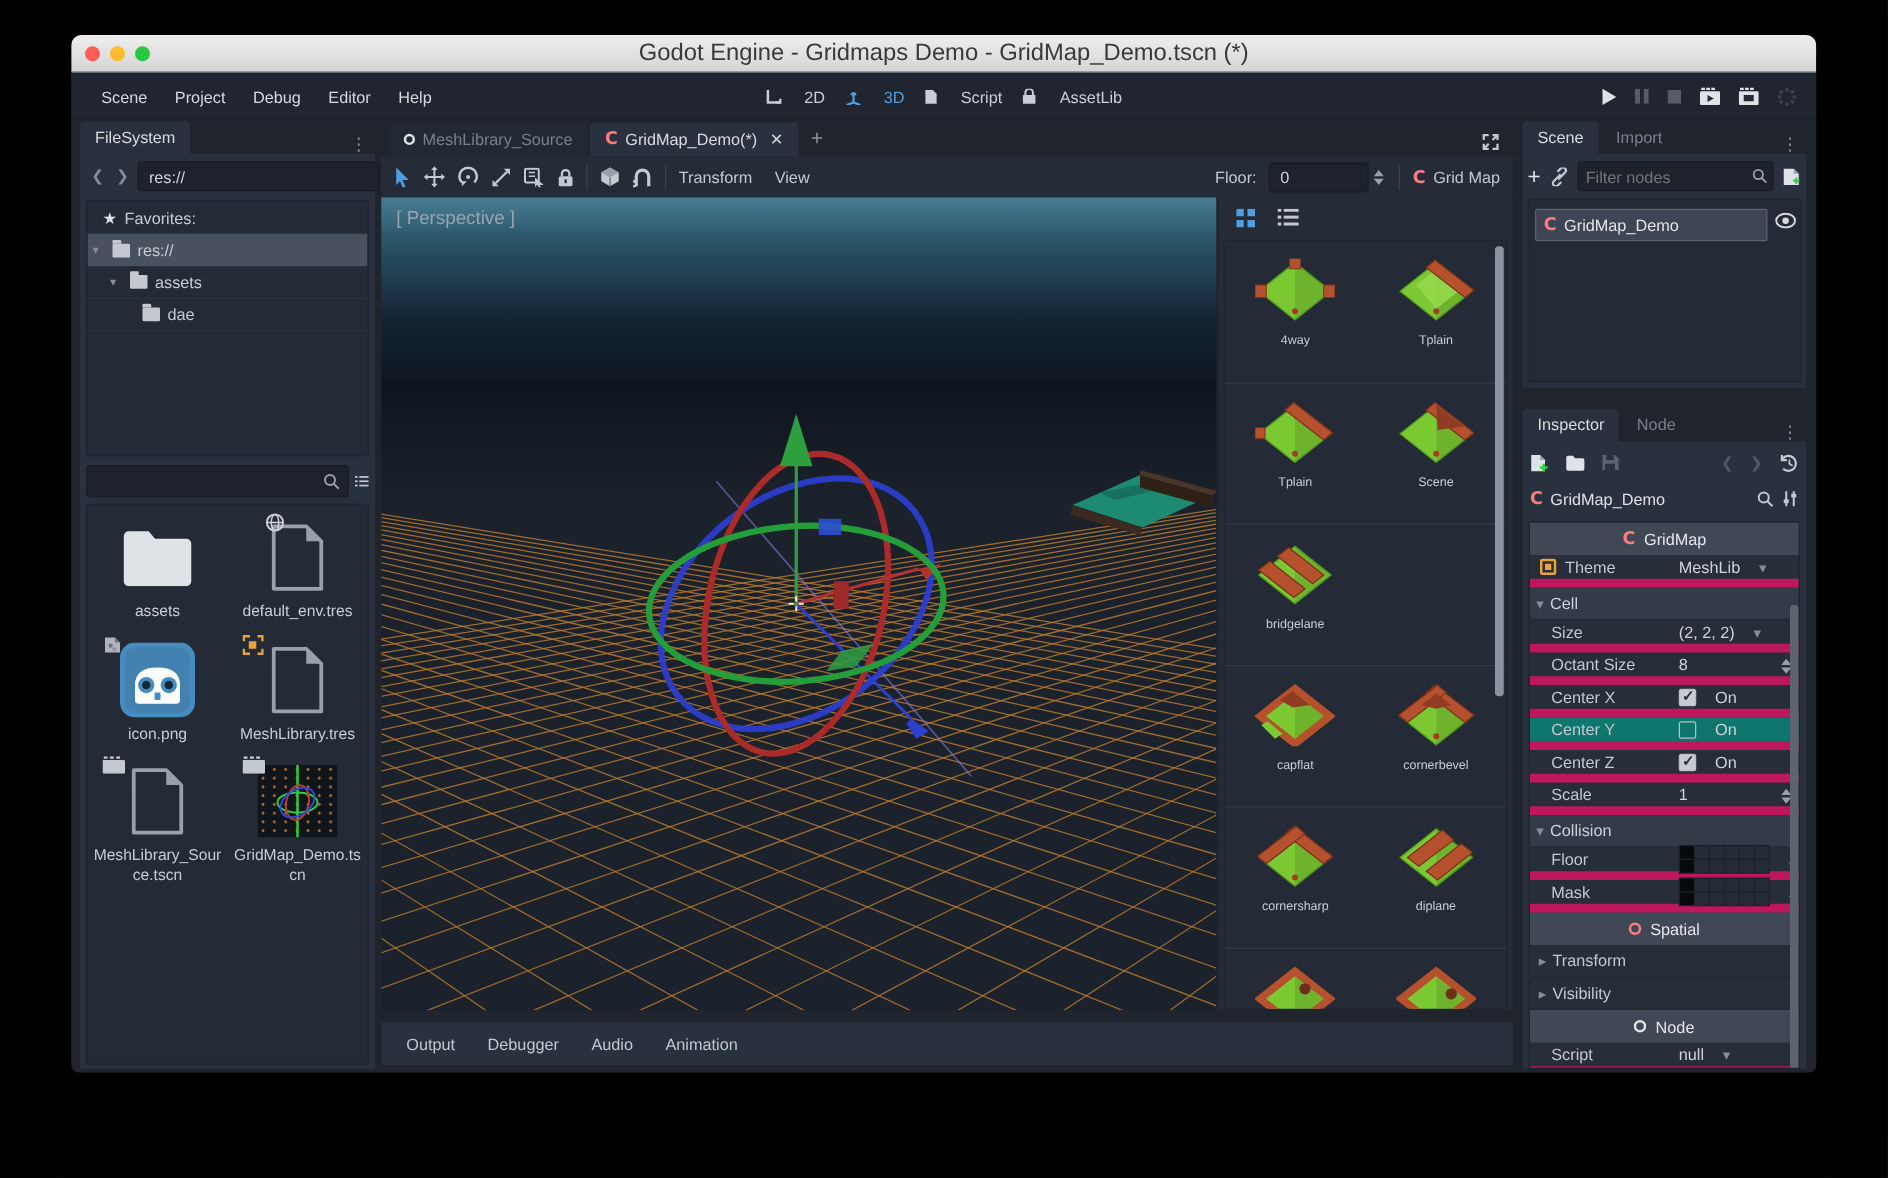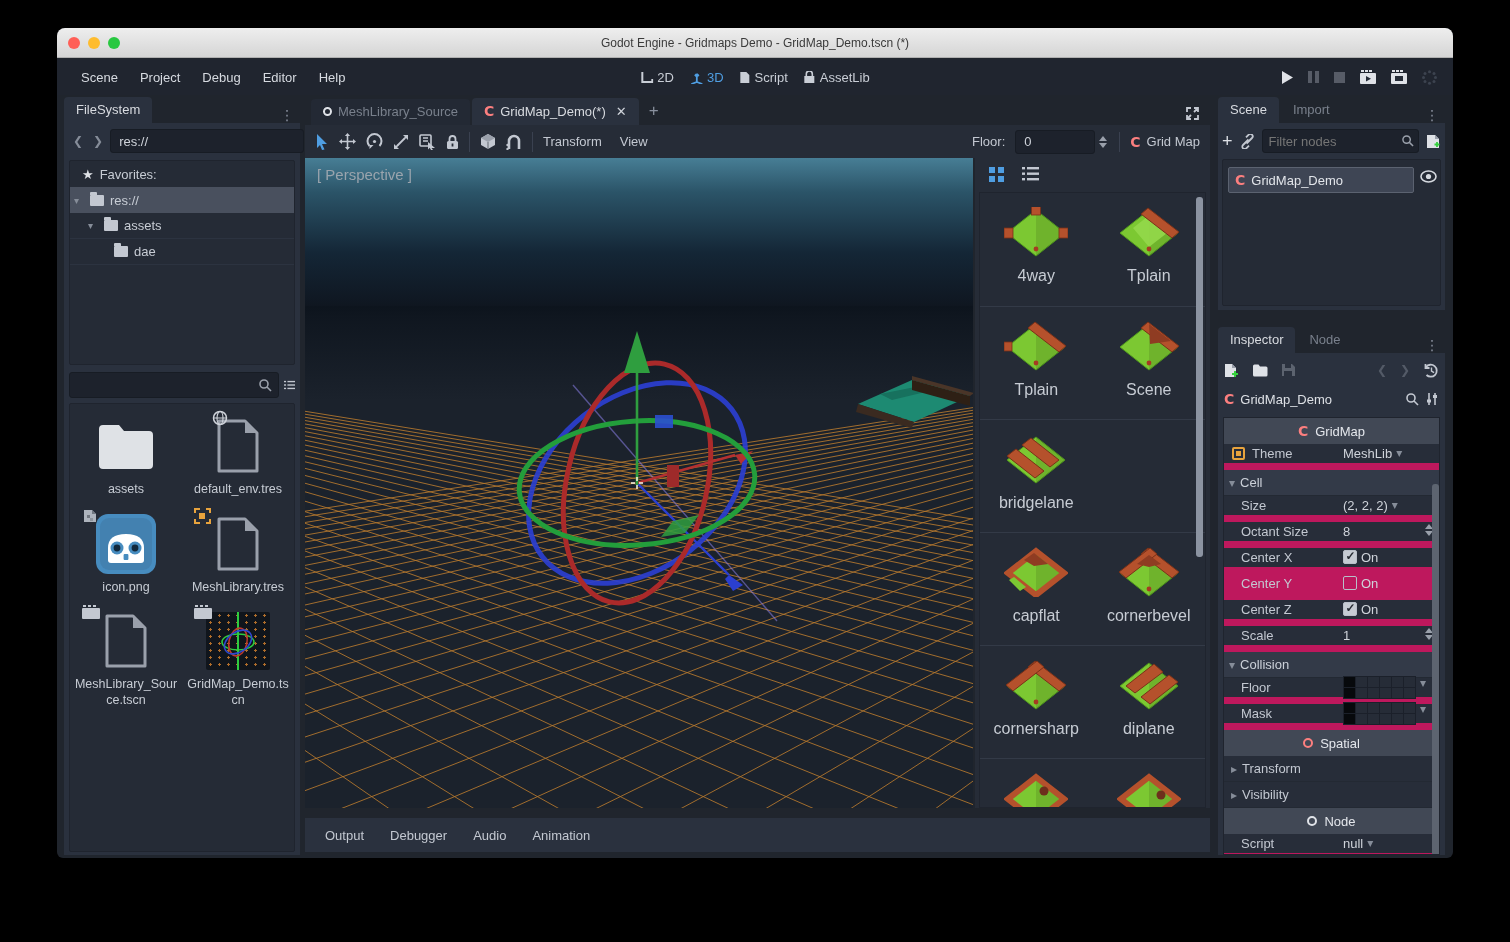--- a/index.html
+++ b/index.html
@@ -2,27 +2,27 @@
 <html><head>
 <meta charset="utf-8">
 <style>
   *{box-sizing:border-box;margin:0;padding:0}
   html,body{width:1510px;height:942px;background:#000;font-family:"Liberation Sans",sans-serif;overflow:hidden}
   .window{position:absolute;left:57px;top:28px;width:1396px;height:830px;background:#20252d;border-radius:8px 8px 6px 6px;overflow:hidden;box-shadow:0 18px 60px rgba(0,0,0,.65)}
   
   .titlebar{position:absolute;left:0;top:0;right:0;height:30px;background:linear-gradient(#eeeeee,#d5d5d5);border-bottom:1px solid #b0b0b0;display:flex;align-items:center;justify-content:center}
   .lights{position:absolute;left:11px;top:9px;display:flex;gap:8px}
   .light{width:12px;height:12px;border-radius:50%}
-  .title-text{font-size:12px;color:#3a3a3a}
+  .title-text{font-size:19px;color:#3a3a3a}
   
   .menubar{position:absolute;left:0;top:31px;right:0;height:36px;background:#20252f;color:#d6dae0;font-size:13px}
   .menus{position:absolute;left:14px;top:0;height:36px;display:flex;align-items:center;gap:2px}
   .menu-item{padding:5px 10px;border-radius:3px;cursor:default}
   .ctx{position:absolute;left:50%;top:0;transform:translateX(-50%);height:36px;display:flex;align-items:center;gap:16px}
-  .ctx-btn{display:flex;align-items:center;gap:4px;color:#c9ced6}
+  .ctx-btn{display:flex;align-items:center;gap:18px;color:#c9ced6}
   .ctx-btn.active{color:#4f9ee2}
   .playbar{position:absolute;right:16px;top:0;height:36px;display:flex;align-items:center;gap:15px}
   .dimmed{opacity:.45}
   
   .panel{position:absolute;background:#2a313e}
   .tabrow{position:absolute;display:flex;align-items:flex-end;font-size:13px;color:#79808c}
   .tab{padding:5px 12px 6px;background:#232934;border-radius:4px 4px 0 0;margin-right:2px;display:flex;align-items:center;gap:6px}
   .tab.active{background:#2a313e;color:#d8dbe0}
   .dots{color:#8a919f;font-size:14px;padding:0 6px}
   .inset{background:#252b36;border:1px solid #1f242e;border-radius:2px}
@@ -64,21 +64,21 @@
   .proj-label{position:absolute;left:12px;top:8px;color:#9aa4ad;font-size:15px}
   .gizmo{position:absolute;left:172px;top:165px}
   .placed-tile{position:absolute;left:545px;top:218px}
   
   .palette{position:absolute;left:670px;top:0;width:235px;height:650px;background:#262c37}
   .pal-head{position:absolute;left:0;top:0;right:0;height:32px;display:flex;align-items:center;gap:18px;padding-left:14px}
   .pal-list{position:absolute;left:4px;top:34px;right:4px;bottom:0;background:#252b36;border:1px solid #1f242e;overflow:hidden}
   .pal-row{display:flex;height:113px}
   .pal-row + .pal-row{border-top:1px solid #333a47}
   .pal-item{width:50%;display:flex;flex-direction:column;align-items:center;padding-top:14px;gap:10px}
-  .pal-label{font-size:16px;color:#c7ccd4}
+  .pal-label{font-size:10px;color:#c7ccd4}
   .pal-scroll{position:absolute;right:2px;top:4px;width:7px;height:360px;background:#8b93a1;border-radius:3px}
   
   .bottom-panel{position:absolute;left:248px;top:790px;width:905px;height:34px;background:#2a313e;display:flex;align-items:center;gap:6px;padding-left:10px}
   .bp-btn{color:#c3c8d1;font-size:13px;padding:4px 10px;border-radius:3px}
   
   .sc-tabrow{left:1161px;top:67px;width:227px;height:28px}
   .sc-body{left:1161px;top:95px;width:227px;height:187px}
   .sc-toolbar{position:absolute;left:4px;top:4px;right:4px;height:28px;display:flex;align-items:center;gap:7px}
   .sc-toolbar .field{flex:1;height:24px;padding:2px 6px;min-width:0}
   .sc-tree{position:absolute;left:4px;top:36px;right:4px;bottom:4px;overflow:hidden}
@@ -86,28 +86,28 @@
   .node-eye{position:absolute;right:3px;top:10px}
   .in-tabrow{left:1161px;top:297px;width:227px;height:28px}
   .in-body{left:1161px;top:325px;width:227px;height:502px}
   .in-tb1{position:absolute;left:6px;top:5px;right:6px;height:24px;display:flex;align-items:center;gap:13px}
   .in-tb1 .spacer{flex:1}
   .in-name{position:absolute;left:6px;top:33px;right:6px;height:26px;display:flex;align-items:center;gap:6px;color:#dde0e5;font-size:13px}
   .in-name .spacer{flex:1}
   .props{position:absolute;left:5px;top:64px;right:5px;bottom:0;background:#272d39;border:1px solid #1f242e;overflow:hidden}
   .prow{height:26px;display:flex;align-items:center;font-size:13px;color:#c3c8d1;border-bottom:7px solid #be185d;position:relative}
   .prow .plabel{padding-left:17px;flex:1;white-space:nowrap;overflow:hidden}
-  .prow .pval{width:96px;display:flex;align-items:flex-start;gap:4px;color:#cfd3da;padding-right:4px}
+  .prow .pval{width:96px;display:flex;align-items:flex-end;gap:15px;color:#cfd3da;padding-right:4px}
   .pcat{height:26px;background:#414855;display:flex;align-items:center;justify-content:center;gap:7px;color:#e4e7ec;font-size:13px}
   .psec{height:26px;background:#333a48;display:flex;align-items:center;gap:5px;color:#ccd1d9;font-size:13px;padding-left:5px;border-bottom:1px solid #232933}
   .pfold{height:26px;display:flex;align-items:center;gap:5px;color:#c3c8d1;font-size:13px;padding-left:7px;border-bottom:1px solid #232933}
   .cb{width:14px;height:14px;border:1px solid #b9bfc9;border-radius:2px;position:relative;flex:none}
   .cb.checked{background:#c6cbd3}
   .cb.checked::after{content:"✓";position:absolute;left:1.5px;top:-2px;font-size:12px;color:#262b33;font-weight:bold}
-  .prow.hl{background:#be185d}
+  .prow.hl{background:#0f766e}
   .spin{display:flex;flex-direction:column;gap:2px;margin-left:auto;padding-right:2px}
   .spin i{width:0;height:0;border-left:4px solid transparent;border-right:4px solid transparent}
   .spin .up{border-bottom:5px solid #9aa0ab}
   .spin .dn{border-top:5px solid #9aa0ab}
   .bitgrid{display:grid;grid-template-columns:repeat(6,11px);grid-auto-rows:10px;gap:1px;background:#1b202a;padding:1px}
   .bitgrid b{background:#262c37}
   .bitgrid b.on{background:#07090c}
   .in-scroll{position:absolute;right:0px;top:66px;width:7px;height:430px;background:#5d6470;border-radius:3px}
   .theme-ico{width:13px;height:13px;border:2px solid #e8a33d;border-radius:2px;position:relative}
   .theme-ico::after{content:"";position:absolute;left:2px;top:2px;width:5px;height:5px;background:#e8a33d}

